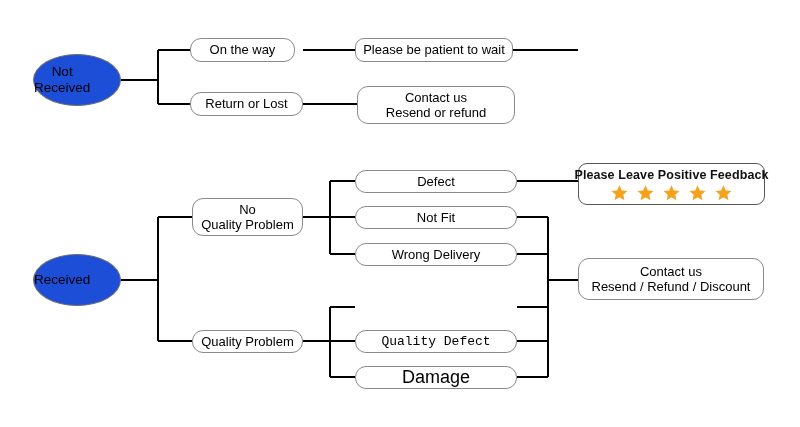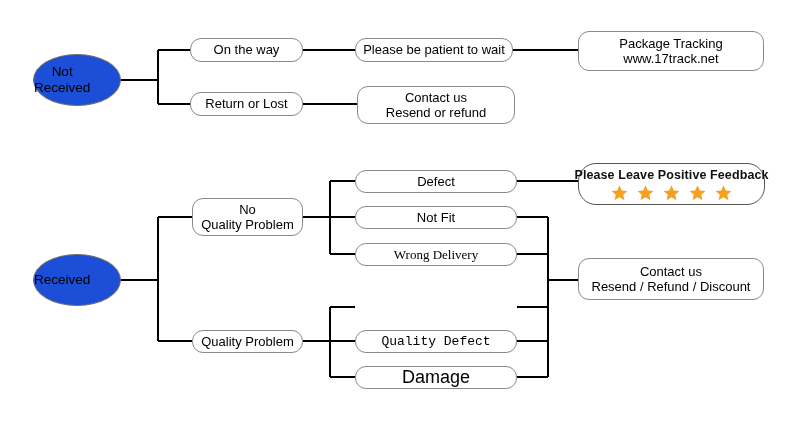--- a/index.html
+++ b/index.html
@@ -58,21 +58,21 @@
     line-height: 1.2;
     z-index: 2;
   }
   .oval .lbl { white-space: pre-line; }
 
   .fb-box {
     position: absolute;
     box-sizing: border-box;
     background: #ffffff;
     border: 1px solid #555555;
-    border-radius: 18px;
+    border-radius: 9px;
     display: flex;
     flex-direction: column;
     align-items: center;
     justify-content: center;
     z-index: 2;
     padding-top: 2px;
   }
   .fb-title {
     font-size: 12.5px;
     font-weight: bold;
@@ -133,41 +133,37 @@
       <path d="M548 217 L548 377"></path>
       <path d="M548 280 L578 280"></path>
     </g>
   </svg>
 
   <div class="oval" style="left:33px; top:54px; width:88px; height:52px; font-size:13.5px;">
     <span class="lbl">Not
 Received</span>
   </div>
 
-  <div class="node" style="left:190px; top:38px; width:113px; height:24px; font-size:13px;">
+  <div class="node" style="left:190px; top:38px; width:105px; height:24px; font-size:13px;">
     <span class="lbl">On the way</span>
   </div>
 
   <div class="node" style="left:190px; top:92px; width:113px; height:24px; font-size:13px;">
     <span class="lbl">Return or Lost</span>
   </div>
 
-  <div class="node" style="left:355px; top:38px; width:158px; height:24px; font-size:13px;">
+  <div class="node" style="left:355px; top:38px; width:158px; height:24px; font-size:13px;border-radius:9px;">
     <span class="lbl">Please be patient to wait</span>
   </div>
 
   <div class="node" style="left:357px; top:86px; width:158px; height:38px; font-size:13px;">
     <span class="lbl">Contact us
 Resend or refund</span>
   </div>
 
-  <div class="node" style="left:578px; top:31px; width:186px; height:40px; font-size:13px;">
-    <span class="lbl">Package Tracking
-www.17track.net</span>
-  </div>
 
   <div class="oval" style="left:33px; top:254px; width:88px; height:52px; font-size:13.5px;">
     <span class="lbl">Received</span>
   </div>
 
   <div class="node" style="left:192px; top:198px; width:111px; height:38px; font-size:13px;">
     <span class="lbl">No
 Quality Problem</span>
   </div>
 
@@ -176,21 +172,21 @@
   </div>
 
   <div class="node" style="left:355px; top:170px; width:162px; height:23px; font-size:13px;">
     <span class="lbl">Defect</span>
   </div>
 
   <div class="node" style="left:355px; top:206px; width:162px; height:23px; font-size:13px;">
     <span class="lbl">Not Fit</span>
   </div>
 
-  <div class="node" style="left:355px; top:243px; width:162px; height:23px; font-size:13px;font-family:Liberation Serif, serif;">
+  <div class="node" style="left:355px; top:243px; width:162px; height:23px; font-size:13px;">
     <span class="lbl">Wrong Delivery</span>
   </div>
 
 
   <div class="node" style="left:355px; top:330px; width:162px; height:23px; font-size:13px;font-family:Liberation Mono, monospace;">
     <span class="lbl">Quality Defect</span>
   </div>
 
   <div class="node" style="left:355px; top:366px; width:162px; height:23px; font-size:18px;">
     <span class="lbl">Damage</span>

